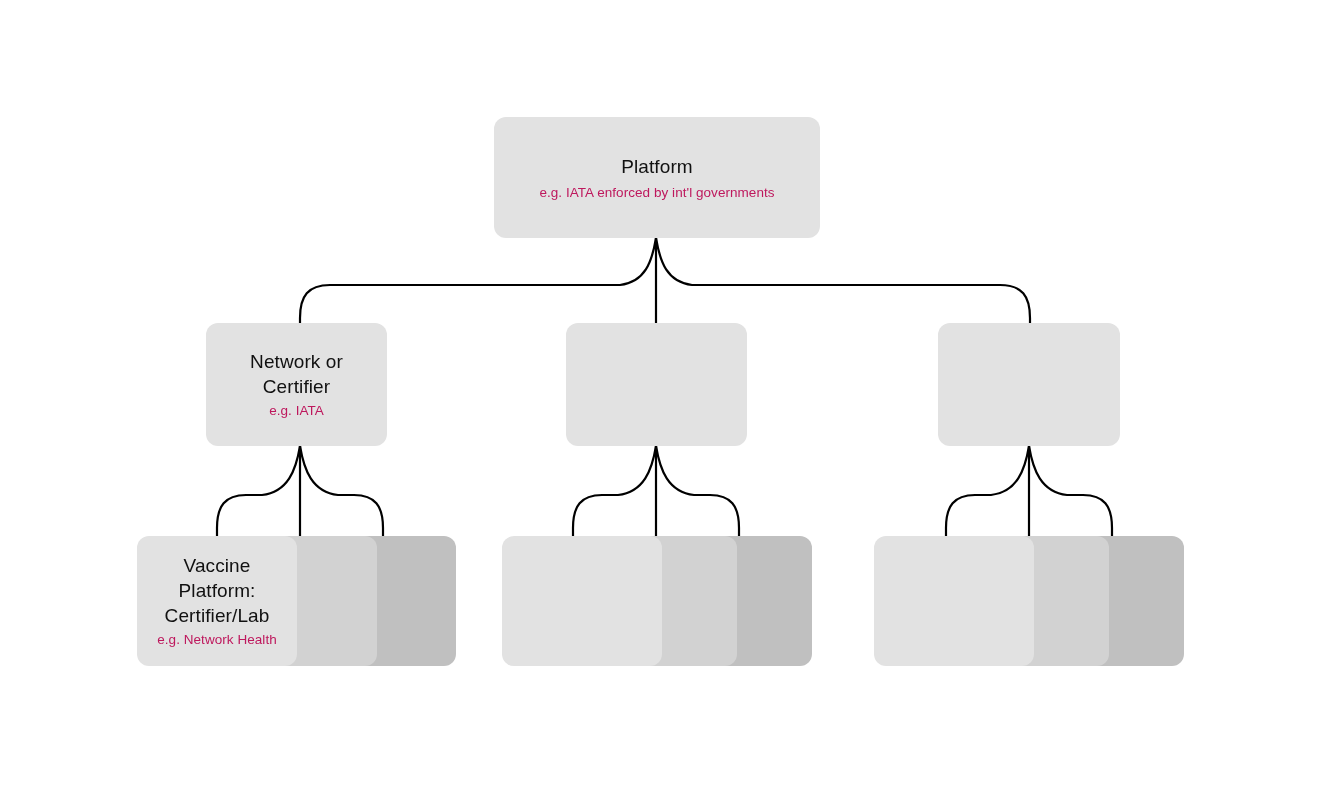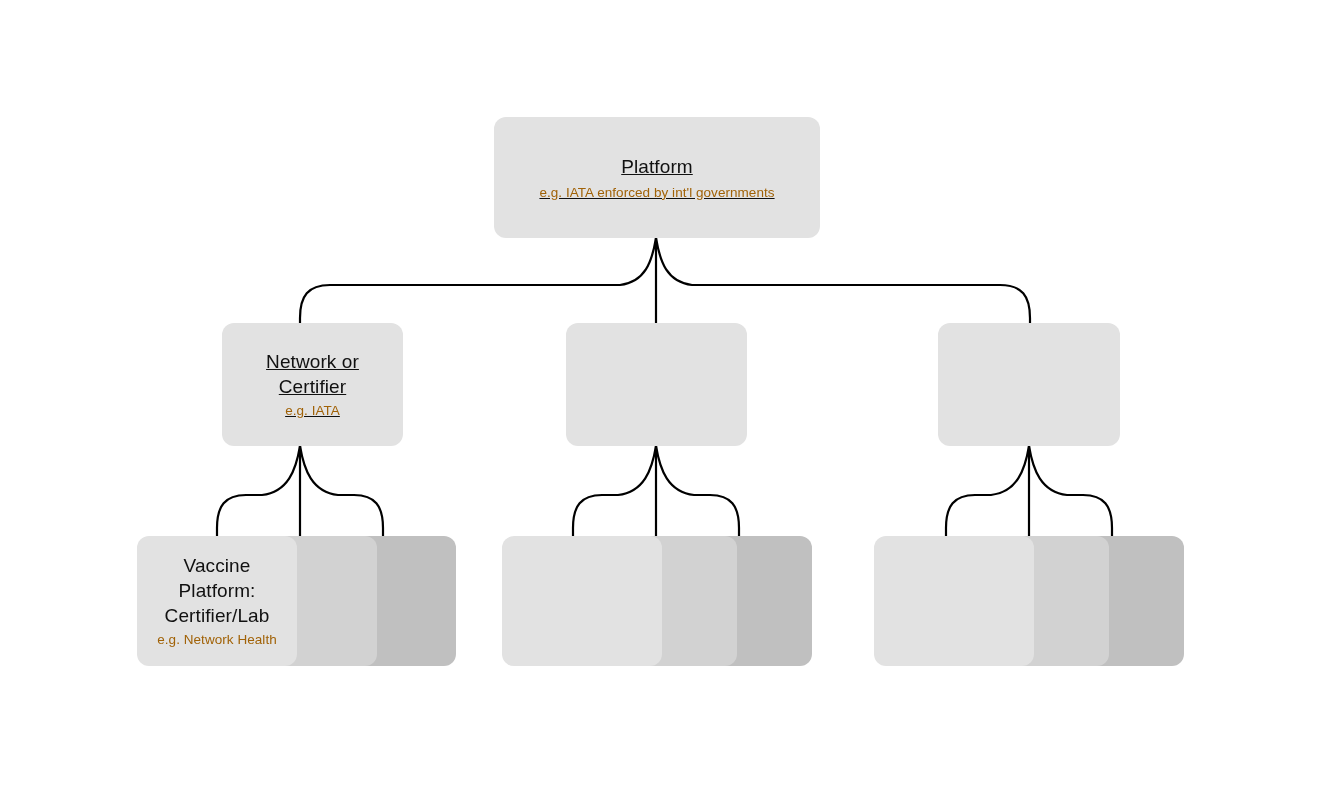--- a/index.html
+++ b/index.html
@@ -31,34 +31,33 @@
   .node {
     position: absolute;
     border-radius: 12px;
     box-sizing: border-box;
     display: flex;
     flex-direction: column;
     align-items: center;
     justify-content: center;
     text-align: center;
     padding: 6px 10px;
-    text-decoration: underline;
   }
   .node-title {
     font-size: 19px;
     line-height: 25px;
     font-weight: 400;
     color: #111111;
     letter-spacing: 0.1px;
   }
   .node-sub {
     font-size: 13.5px;
     line-height: 19px;
     font-weight: 400;
-    color: #a16207;
+    color: #be185d;
     margin-top: 4px;
     letter-spacing: 0.05px;
   }
   .node-sub.tight { margin-top: 2px; }
   .stack {
     position: absolute;
   }
   .stack .layer {
     position: absolute;
     border-radius: 12px;
@@ -99,21 +98,21 @@
       <path d="M 1029 446 C 1025 470 1017 492 991 495 L 975 495 C 954 495 946 506 946 528 L 946 536"></path>
       <path d="M 1029 446 C 1033 470 1041 492 1067 495 L 1083 495 C 1104 495 1112 506 1112 528 L 1112 536"></path>
     </g>
   </svg>
 
   <div class="node" style="left:494px; top:117px; width:326px; height:121px; background:#e2e2e2;">
     <div class="node-title">Platform</div>
     <div class="node-sub">e.g. IATA enforced by int'l governments</div>
   </div>
 
-  <div class="node" style="left:222px; top:323px; width:181px; height:123px; background:#e2e2e2;">
+  <div class="node" style="left:206px; top:323px; width:181px; height:123px; background:#e2e2e2;">
     <div class="node-title">Network or</div>
     <div class="node-title">Certifier</div>
     <div class="node-sub tight">e.g. IATA</div>
   </div>
 
   <div class="node" style="left:566px; top:323px; width:181px; height:123px; background:#e2e2e2;">
     <div class="node-title"></div>
     <div class="node-sub"></div>
   </div>
 

